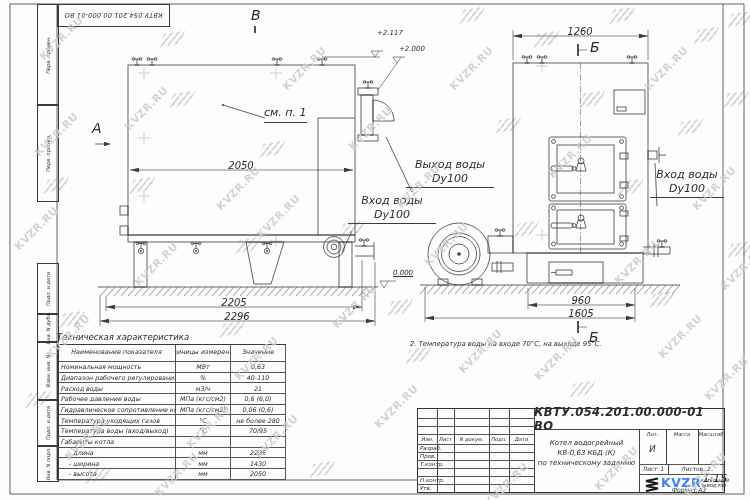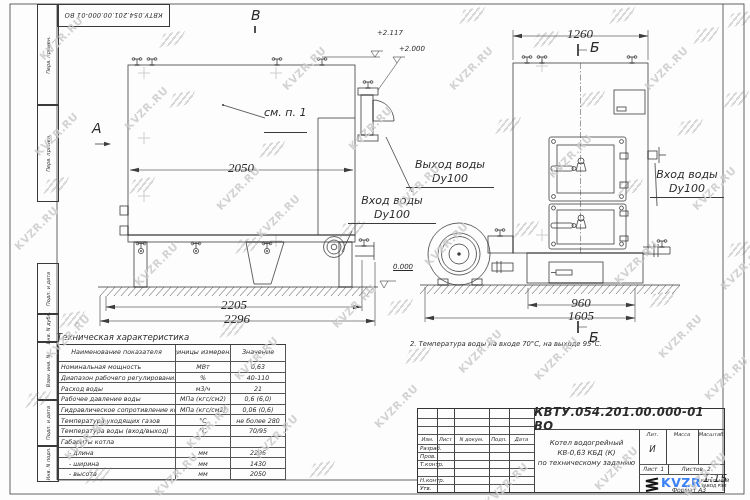--- a/index.html
+++ b/index.html
@@ -10,21 +10,21 @@
   
   #wm-layer{position:absolute;inset:0;z-index:6;pointer-events:none;}
   .wm-t{position:absolute;font-weight:bold;font-size:10.5px;letter-spacing:.5px;
         color:rgba(125,125,125,.34);transform:rotate(-45deg);
         text-shadow:.5px .5px 0 rgba(255,255,255,.7);white-space:nowrap;}
   .wm-g{position:absolute;width:20px;height:14px;opacity:.5;
         background:repeating-linear-gradient(115deg,rgba(120,120,120,.55) 0 2.4px,transparent 2.4px 6px);
         transform:skewX(-28deg) rotate(-10deg);}
   
   .dt{position:absolute;z-index:3;font-style:italic;white-space:nowrap;}
-  .dim{position:absolute;z-index:3;font-style:italic;font-size:13px;transform:translateX(-50%);white-space:nowrap;font-family:Liberation Serif, serif;}
+  .dim{position:absolute;z-index:3;font-style:italic;font-size:10px;transform:translateX(-50%);white-space:nowrap;}
   .vletter{font-size:14px;}
   .lead-label{position:absolute;z-index:3;font-style:italic;font-size:11px;text-align:center;
               border-bottom:.9px solid #3a3a3a;padding-bottom:1px;line-height:1.25;}
   .elev{font-size:7px;}
   
   .side-cell{position:absolute;left:37px;width:20px;border:.9px solid #3a3a3a;z-index:3;
              display:flex;align-items:center;justify-content:center;background:transparent;}
   .side-cell span{transform:rotate(-90deg);white-space:nowrap;font-size:5px;font-style:italic;}
   
   .rot-stamp{position:absolute;left:57px;top:4px;width:111px;height:21px;border:.9px solid #3a3a3a;
@@ -363,25 +363,25 @@
 
   <div class="rot-stamp">
     <span>КВТУ.054.201.00.000-01 ВО</span>
   </div>
 
   <div class="dt vletter" style="left:251px;top:7px;">В</div>
   <div class="dt vletter" style="left:92px;top:120px;">А</div>
   <div class="dt vletter" style="left:590px;top:39px;">Б</div>
   <div class="dt vletter" style="left:589px;top:329px;">Б</div>
 
-  <div class="dt" style="left:264px;top:106px;font-size:11px;border-bottom:.9px solid #3a3a3a;padding-bottom:13px;">см. п. 1</div>
+  <div class="dt" style="left:264px;top:106px;font-size:11px;border-bottom:.9px solid #3a3a3a;padding-bottom:3px;">см. п. 1</div>
 
   <div class="dt elev" style="left:377px;top:29px;">+2.117</div>
   <div class="dt elev" style="left:399px;top:45px;">+2.000</div>
-  <div class="dt elev" style="left:393px;top:263px;text-decoration:underline;">0.000</div>
+  <div class="dt elev" style="left:393px;top:269px;text-decoration:underline;">0.000</div>
 
   <div class="dim" style="left:241px;top:160px;">2050</div>
   <div class="dim" style="left:234px;top:297px;">2205</div>
   <div class="dim" style="left:237px;top:311px;">2296</div>
   <div class="dim" style="left:580px;top:26px;">1260</div>
   <div class="dim" style="left:581px;top:295px;">960</div>
   <div class="dim" style="left:581px;top:308px;">1605</div>
 
   <div class="lead-label" style="left:406px;top:158px;width:88px;">
     <div>Выход воды</div>

